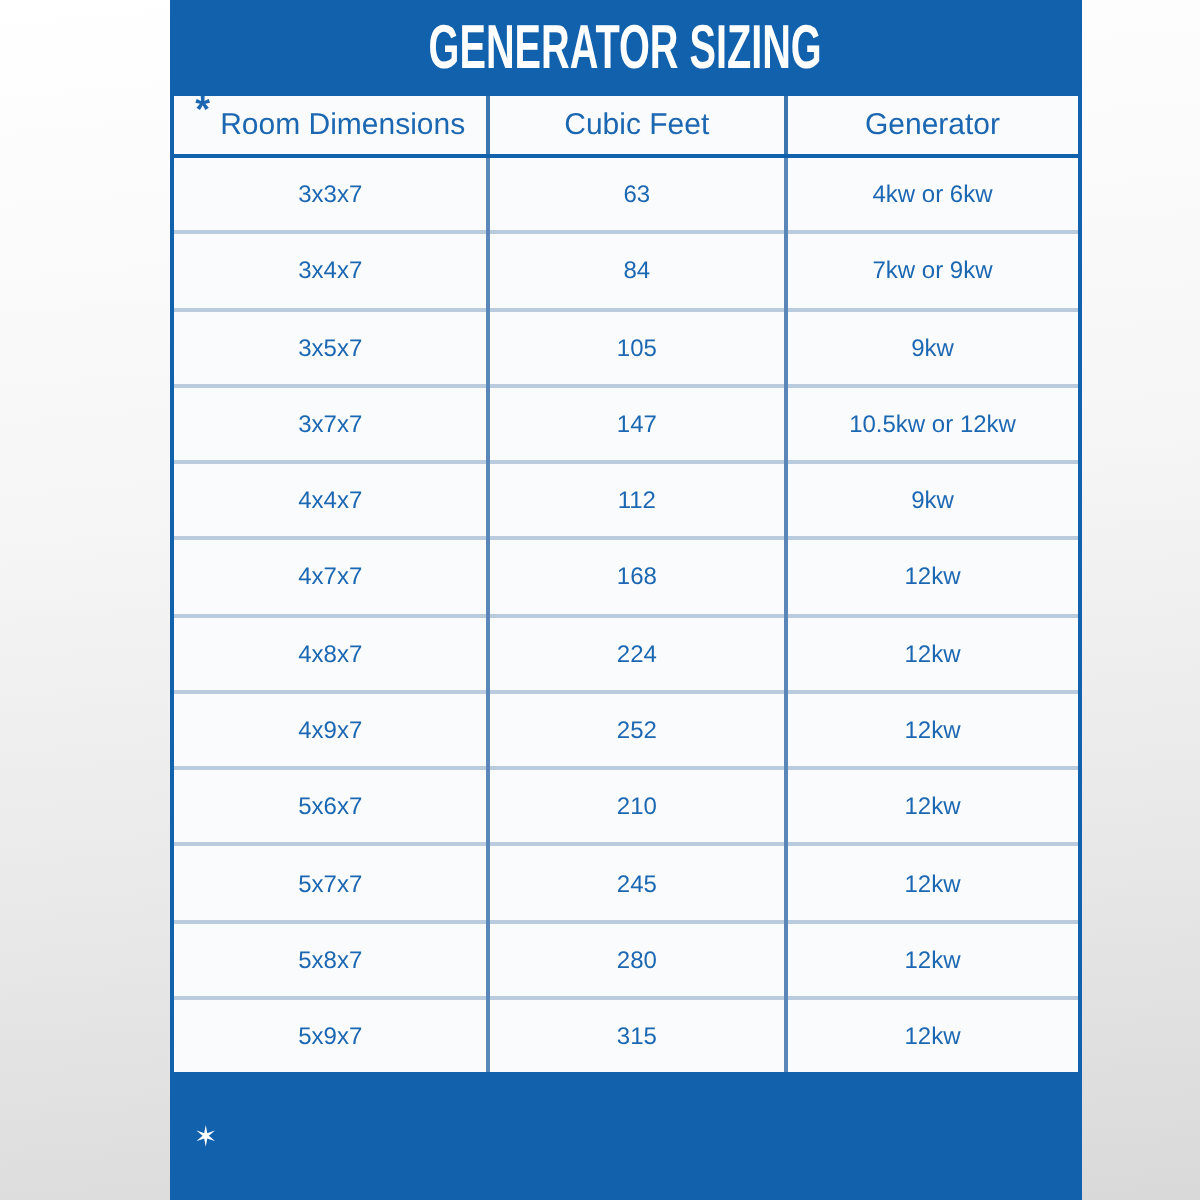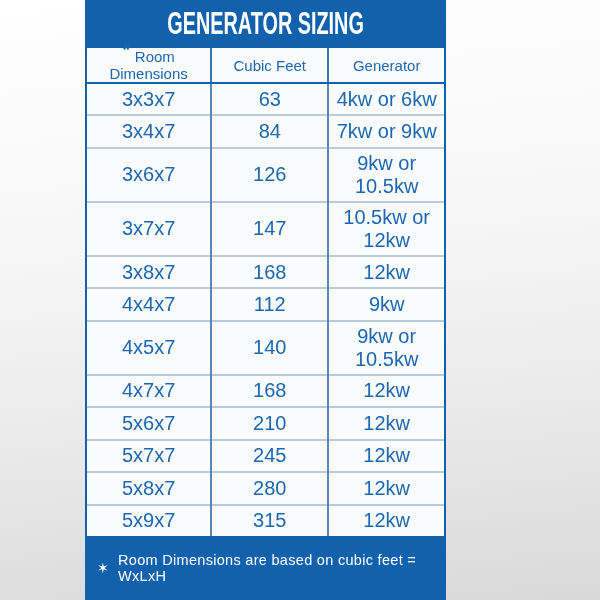--- a/index.html
+++ b/index.html
@@ -11,21 +11,21 @@
     height: 600px;
     overflow: hidden;
     position: relative;
     font-family: "Liberation Sans", sans-serif;
     background: linear-gradient(175deg, #ffffff 0%, #f6f6f6 40%, #e9e9e9 70%, #d9d9d9 100%);
   }
   .panel {
     position: absolute;
     left: 85px;
     top: 0;
-    width: 361px;
+    width: 456px;
     height: 600px;
     background: #1261ad;
     display: flex;
     flex-direction: column;
   }
   .title-band {
     height: 48px;
     flex: 0 0 48px;
     display: flex;
     align-items: center;
@@ -63,21 +63,21 @@
     background: #fafbfc;
   }
   thead th {
     height: 29px;
     font-size: 15px;
     font-weight: 400;
     border-bottom: 2px solid #1261ad;
   }
   tbody td {
     height: 26.9px;
-    font-size: 20px;
+    font-size: 12px;
     font-weight: 400;
   }
   tbody tr + tr td {
     border-top: 2px solid #b9cbdd;
   }
   th:nth-child(1), td:nth-child(1),
   th:nth-child(2), td:nth-child(2) {
     border-right: 2px solid #5b87b8;
   }
   thead th:nth-child(1), thead th:nth-child(2) {
@@ -132,47 +132,47 @@
     <td>3x3x7</td>
     <td>63</td>
     <td>4kw or 6kw</td>
   </tr>
           <tr>
     <td>3x4x7</td>
     <td>84</td>
     <td>7kw or 9kw</td>
   </tr>
           <tr>
-    <td>3x6x7</td>
-    <td>126</td>
-    <td>9kw or 10.5kw</td>
+    <td>3x5x7</td>
+    <td>105</td>
+    <td>9kw</td>
   </tr>
           <tr>
     <td>3x7x7</td>
     <td>147</td>
     <td>10.5kw or 12kw</td>
   </tr>
           <tr>
-    <td>3x8x7</td>
-    <td>168</td>
-    <td>12kw</td>
-  </tr>
-          <tr>
     <td>4x4x7</td>
     <td>112</td>
     <td>9kw</td>
   </tr>
           <tr>
-    <td>4x5x7</td>
-    <td>140</td>
-    <td>9kw or 10.5kw</td>
-  </tr>
-          <tr>
     <td>4x7x7</td>
     <td>168</td>
+    <td>12kw</td>
+  </tr>
+          <tr>
+    <td>4x8x7</td>
+    <td>224</td>
+    <td>12kw</td>
+  </tr>
+          <tr>
+    <td>4x9x7</td>
+    <td>252</td>
     <td>12kw</td>
   </tr>
           <tr>
     <td>5x6x7</td>
     <td>210</td>
     <td>12kw</td>
   </tr>
           <tr>
     <td>5x7x7</td>
     <td>245</td>
@@ -187,16 +187,15 @@
     <td>5x9x7</td>
     <td>315</td>
     <td>12kw</td>
   </tr>
         </tbody>
     </table>
   </div>
 
   <div class="footer-band">
     <span class="footer-star">✶</span>
-    <span>Room Dimensions are based on cubic feet = WxLxH</span>
   </div>
 
 </div>
 
 </body></html>

